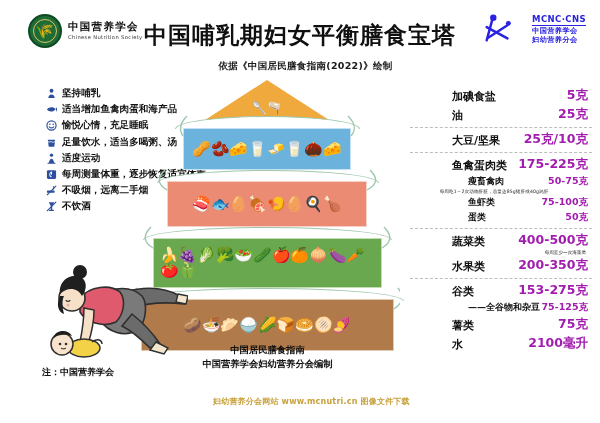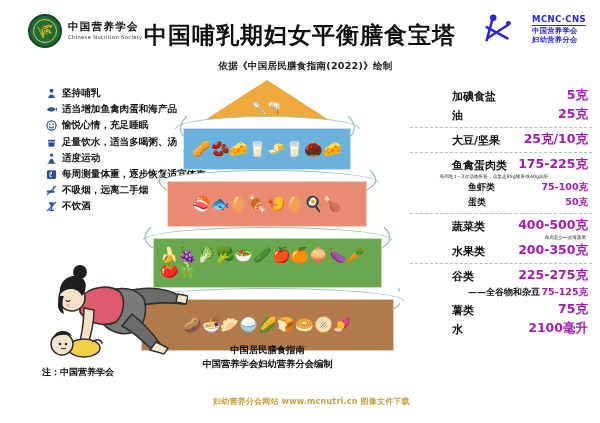--- a/index.html
+++ b/index.html
@@ -292,20 +292,24 @@
         <span class="name">大豆/坚果</span>
         <span class="val">25克/10克</span>
       </div>
     </div>
 
     <div class="grp">
       <div class="row main">
         <span class="name">鱼禽蛋肉类</span>
         <span class="val">175-225克</span>
       </div>
+      <div class="row sub">
+        <span class="name">瘦畜禽肉</span>
+        <span class="val">50-75克</span>
+      </div>
       <div class="note-line">每周吃1～2次动物肝脏，总量达85g猪肝或40g鸡肝</div>
       <div class="row sub">
         <span class="name">鱼虾类</span>
         <span class="val">75-100克</span>
       </div>
       <div class="row sub">
         <span class="name">蛋类</span>
         <span class="val">50克</span>
       </div>
     </div>
@@ -318,21 +322,21 @@
       <div class="note-right">每周至少一次海藻类</div>
       <div class="row main">
         <span class="name">水果类</span>
         <span class="val">200-350克</span>
       </div>
     </div>
 
     <div class="grp">
       <div class="row main">
         <span class="name">谷类</span>
-        <span class="val">225-275克</span>
+        <span class="val">153-275克</span>
       </div>
       <div class="row sub">
         <span class="name">——全谷物和杂豆</span>
         <span class="val">75-125克</span>
       </div>
       <div class="row main">
         <span class="name">薯类</span>
         <span class="val">75克</span>
       </div>
       <div class="row main">

